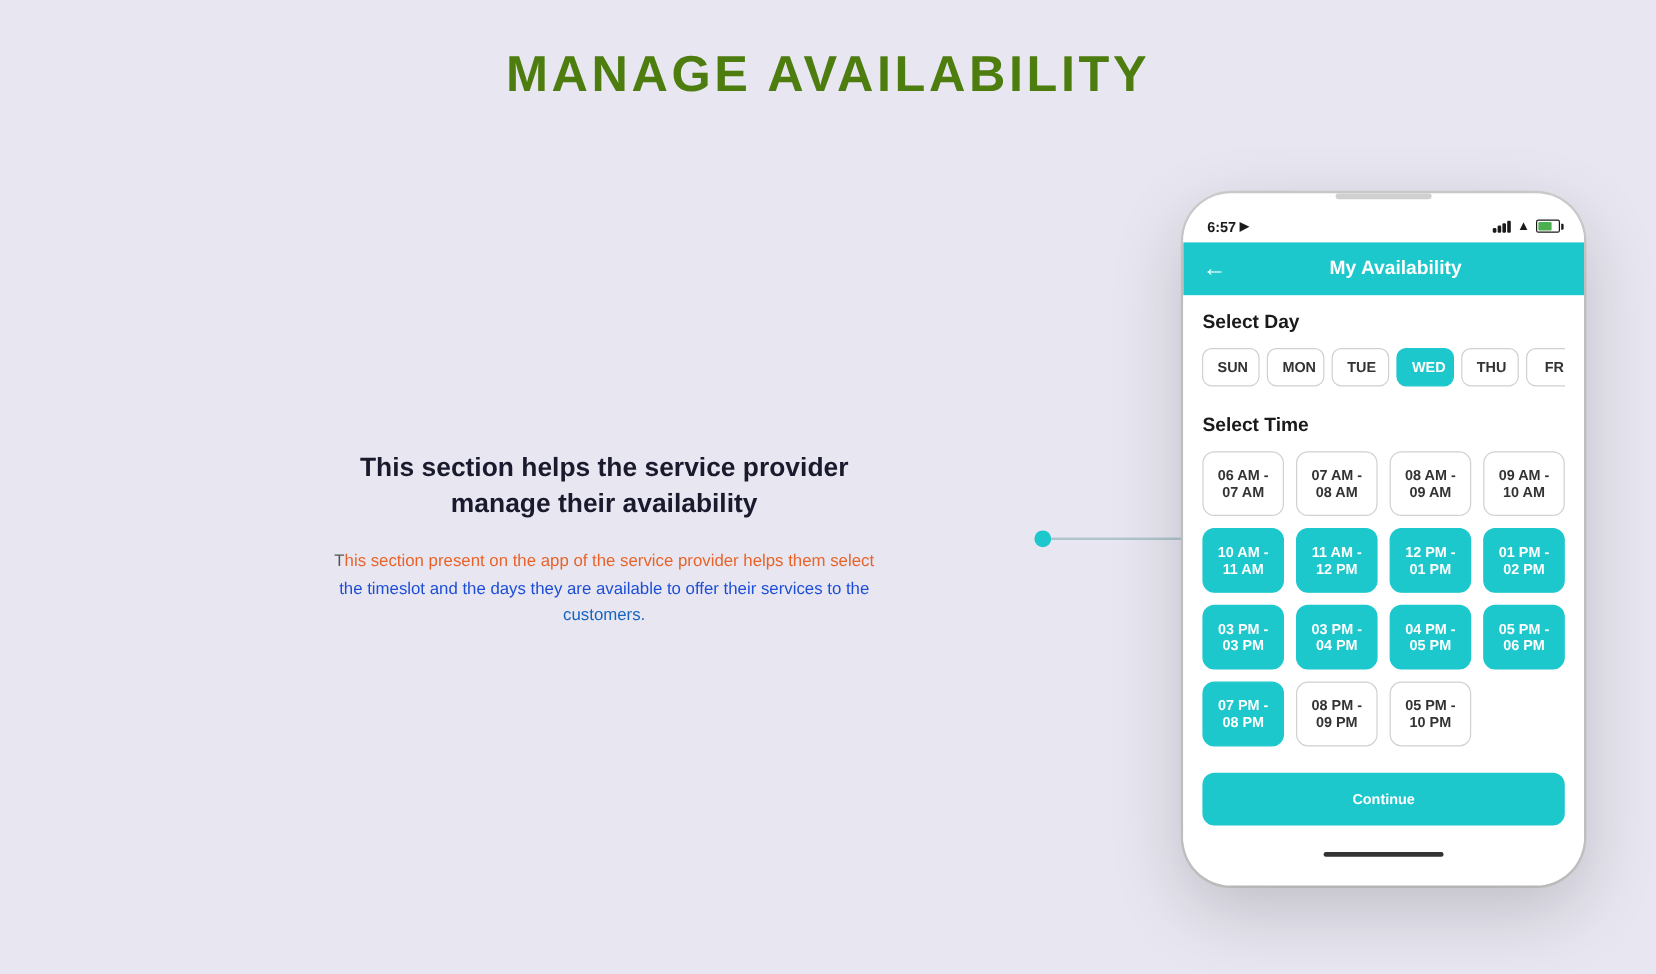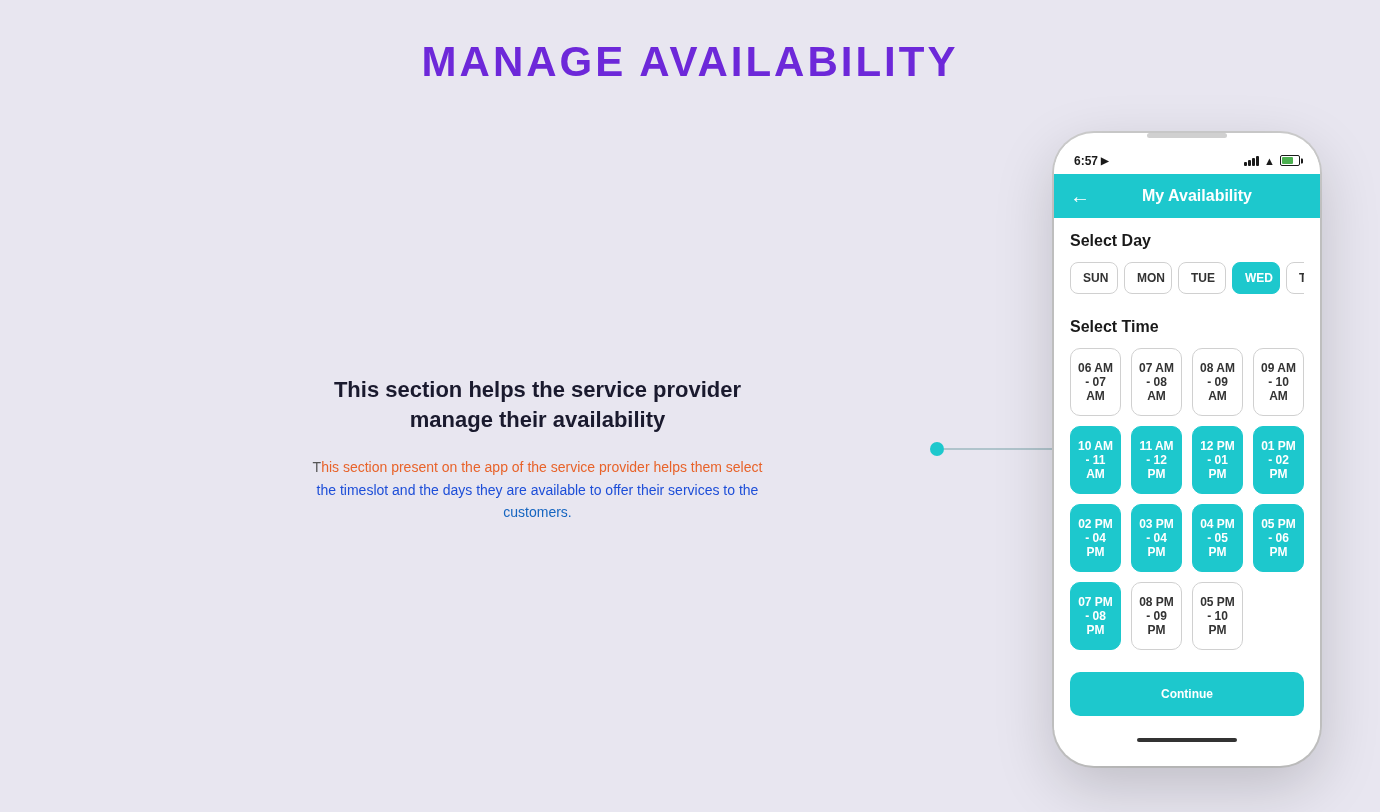--- a/index.html
+++ b/index.html
@@ -13,21 +13,21 @@
       flex-direction: column;
       align-items: center;
       overflow: hidden;
       position: relative;
     }
 
     .page-title {
       margin-top: 38px;
       font-size: 42px;
       font-weight: 800;
-      color: #6d28d9;
+      color: #4d7c0f;
       letter-spacing: 3px;
       text-transform: uppercase;
     }
 
     .content-area {
       display: flex;
       width: 100%;
       flex: 1;
       align-items: center;
       justify-content: center;
@@ -92,21 +92,21 @@
       background: #b0c4cc;
     }
 
     
     .phone-wrapper {
       position: relative;
       flex-shrink: 0;
     }
 
     .phone-shell {
-      width: 266px;
+      width: 334px;
       background: #fff;
       border-radius: 40px;
       box-shadow: 0 20px 60px rgba(0,0,0,0.18), 0 0 0 2px #d0d0d0;
       overflow: hidden;
       position: relative;
       padding-bottom: 20px;
     }
 
     
     .status-bar {
@@ -384,21 +384,21 @@
 
         <div class="time-grid">
           <button class="time-btn">06 AM - 07 AM</button>
           <button class="time-btn">07 AM - 08 AM</button>
           <button class="time-btn">08 AM - 09 AM</button>
           <button class="time-btn">09 AM - 10 AM</button>
           <button class="time-btn active">10 AM - 11 AM</button>
           <button class="time-btn active">11 AM - 12 PM</button>
           <button class="time-btn active">12 PM - 01 PM</button>
           <button class="time-btn active">01 PM - 02 PM</button>
-          <button class="time-btn active">02 PM - 04 PM</button>
+          <button class="time-btn active">03 PM - 03 PM</button>
           <button class="time-btn active">03 PM - 04 PM</button>
           <button class="time-btn active">04 PM - 05 PM</button>
           <button class="time-btn active">05 PM - 06 PM</button>
           <button class="time-btn active">07 PM - 08 PM</button>
           <button class="time-btn">08 PM - 09 PM</button>
           <button class="time-btn">05 PM - 10 PM</button>
         </div>
 
         
         <button class="continue-btn">Continue</button>

